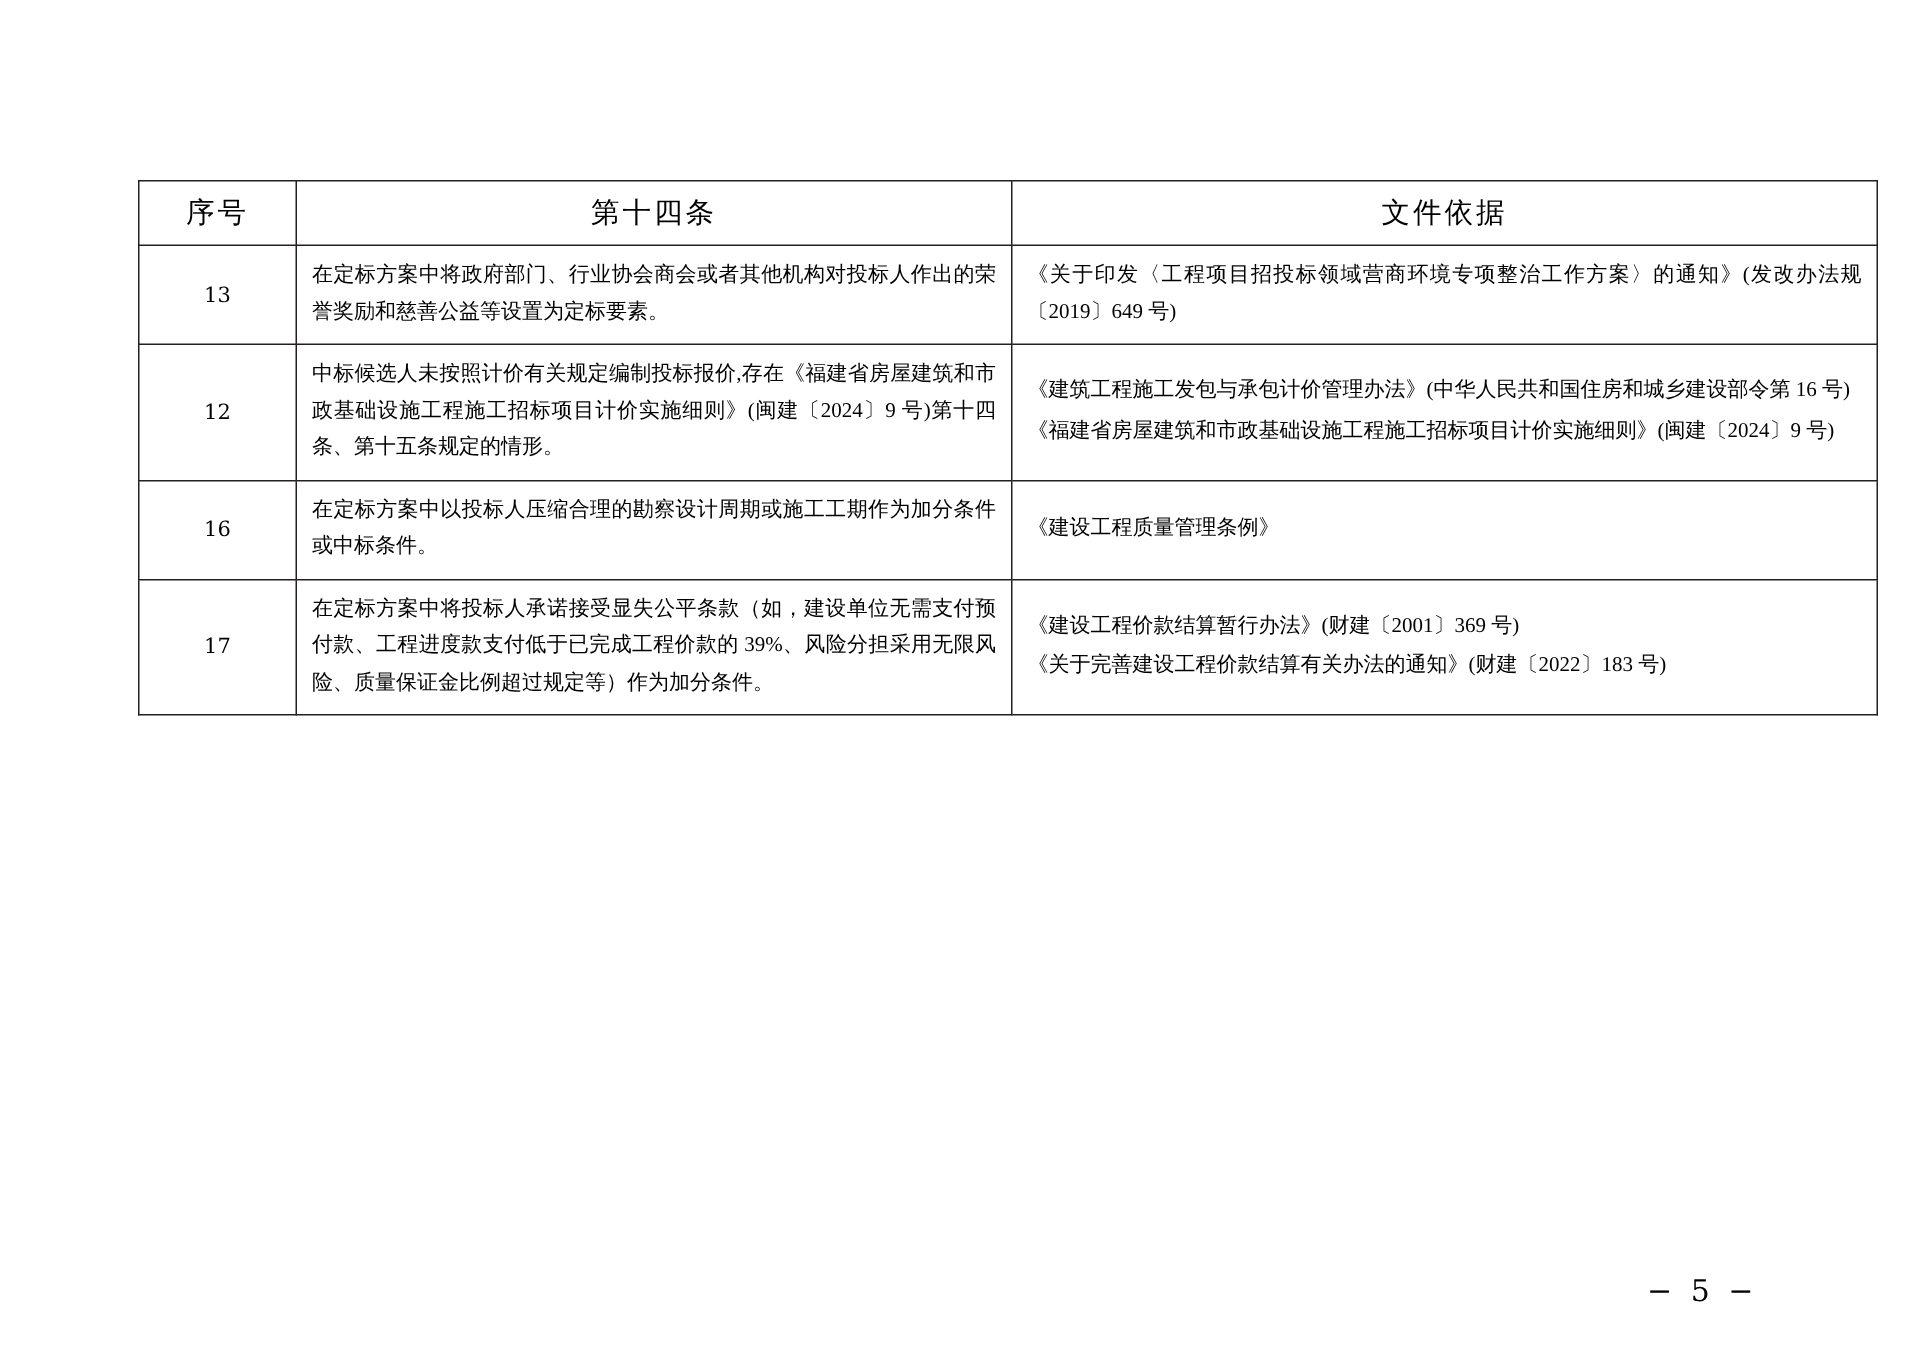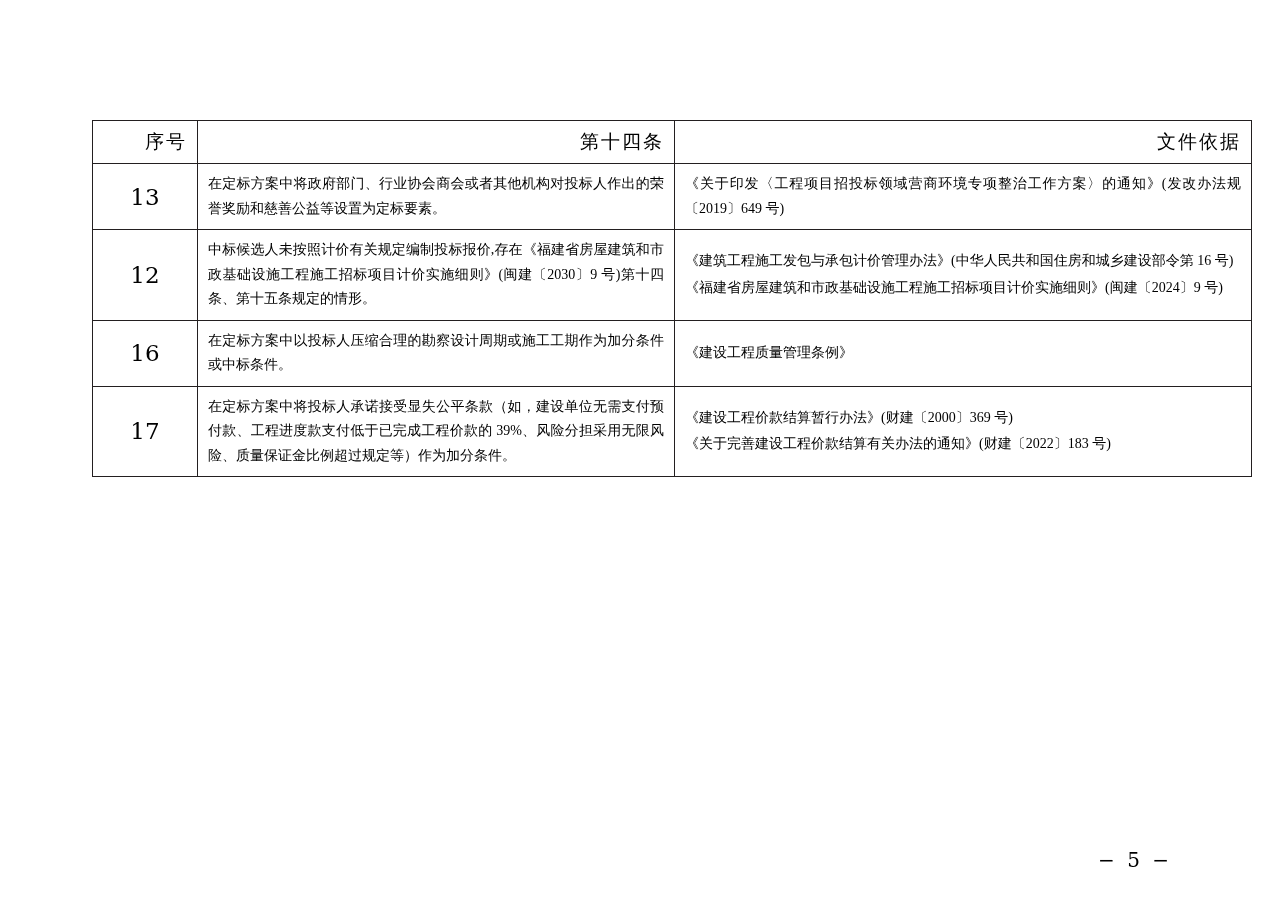--- a/index.html
+++ b/index.html
@@ -34,30 +34,30 @@
     border: 1px solid #231f20;
     vertical-align: middle;
     padding: 8px 10px;
     font-weight: normal;
   }
   .col-idx { width: 84px; }
   .col-beh { width: 456px; }
   .col-doc { width: 556px; }
 
   .head-cell {
-    text-align: right;
+    text-align: center;
     font-size: 19px;
     font-family: "DejaVu Sans", "Liberation Sans", sans-serif;
     font-weight: bold;
     letter-spacing: 2px;
     padding: 11px 6px;
   }
   .idx-cell {
     text-align: center;
-    font-size: 23px;
+    font-size: 14px;
     font-family: "DejaVu Serif", "Liberation Serif", serif;
   }
   .body-cell {
     font-size: 14px;
     line-height: 1.75;
     text-align: justify;
     text-justify: inter-ideograph;
     font-family: Liberation Serif, serif;
   }
   .body-cell p {
@@ -94,21 +94,21 @@
         <td class="body-cell">
           <p>在定标方案中将政府部门、行业协会商会或者其他机构对投标人作出的荣誉奖励和慈善公益等设置为定标要素。</p>
         </td>
         <td class="body-cell">
           <p>《关于印发〈工程项目招投标领域营商环境专项整治工作方案〉的通知》(发改办法规〔2019〕649 号)</p>
         </td>
       </tr>
       <tr>
         <td class="idx-cell">12</td>
         <td class="body-cell">
-          <p>中标候选人未按照计价有关规定编制投标报价,存在《福建省房屋建筑和市政基础设施工程施工招标项目计价实施细则》(闽建〔2030〕9 号)第十四条、第十五条规定的情形。</p>
+          <p>中标候选人未按照计价有关规定编制投标报价,存在《福建省房屋建筑和市政基础设施工程施工招标项目计价实施细则》(闽建〔2024〕9 号)第十四条、第十五条规定的情形。</p>
         </td>
         <td class="body-cell">
           <p>《建筑工程施工发包与承包计价管理办法》(中华人民共和国住房和城乡建设部令第 16 号)</p>
           <p>《福建省房屋建筑和市政基础设施工程施工招标项目计价实施细则》(闽建〔2024〕9 号)</p>
         </td>
       </tr>
       <tr>
         <td class="idx-cell">16</td>
         <td class="body-cell">
           <p>在定标方案中以投标人压缩合理的勘察设计周期或施工工期作为加分条件或中标条件。</p>
@@ -116,21 +116,21 @@
         <td class="body-cell">
           <p>《建设工程质量管理条例》</p>
         </td>
       </tr>
       <tr>
         <td class="idx-cell">17</td>
         <td class="body-cell">
           <p>在定标方案中将投标人承诺接受显失公平条款（如，建设单位无需支付预付款、工程进度款支付低于已完成工程价款的 39%、风险分担采用无限风险、质量保证金比例超过规定等）作为加分条件。</p>
         </td>
         <td class="body-cell">
-          <p>《建设工程价款结算暂行办法》(财建〔2000〕369 号)</p>
+          <p>《建设工程价款结算暂行办法》(财建〔2001〕369 号)</p>
           <p>《关于完善建设工程价款结算有关办法的通知》(财建〔2022〕183 号)</p>
         </td>
       </tr>
     </tbody>
   </table>
 
   <div class="pagenum">− 5 −</div>
 
 </div>
 

